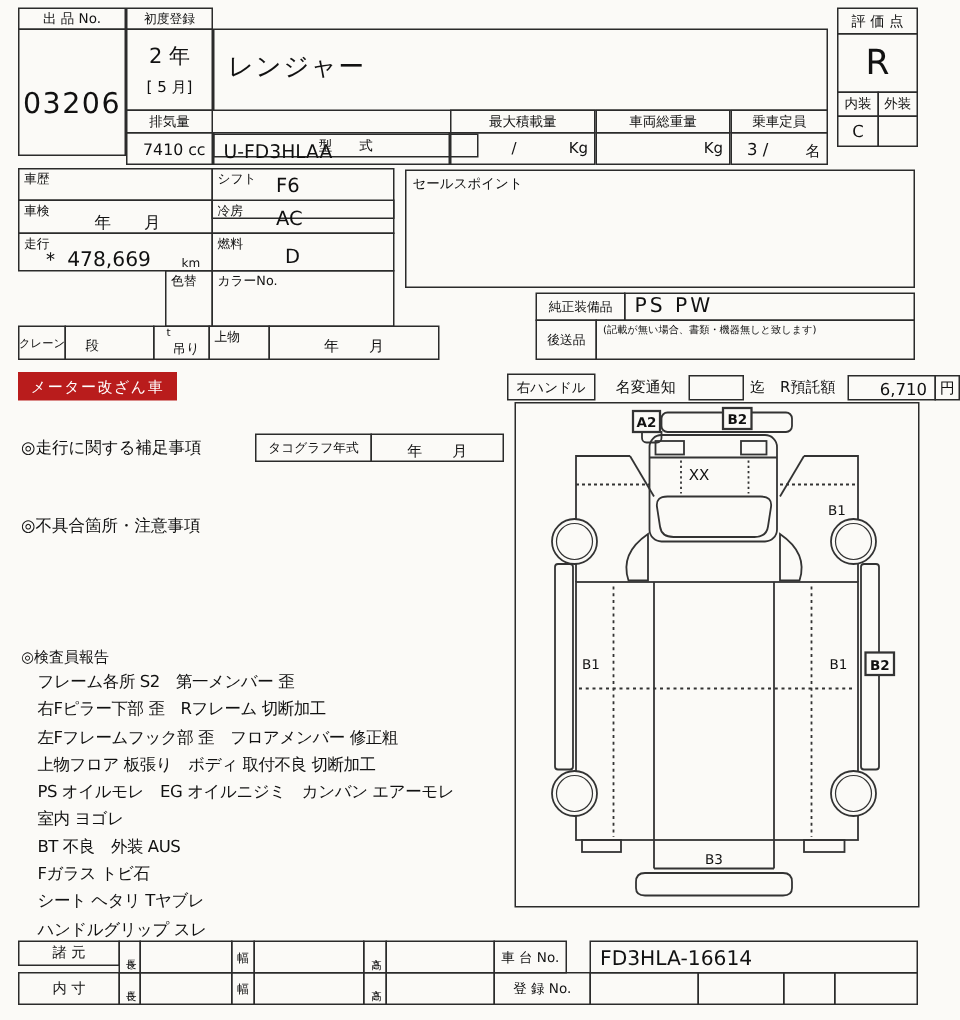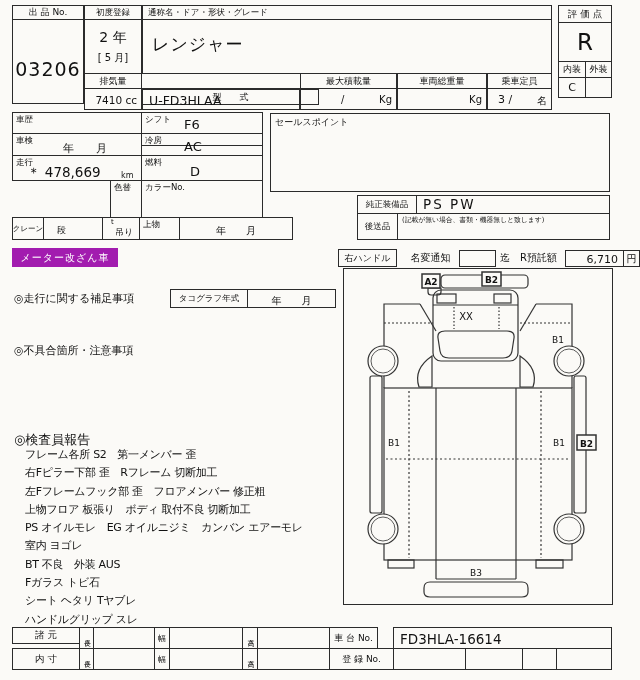--- a/index.html
+++ b/index.html
@@ -8,40 +8,39 @@
     font-family:"DejaVu Sans","Liberation Sans",sans-serif;color:#111;
     overflow:hidden;
   }
   .cell{position:absolute;box-sizing:border-box;border:1px solid #2b2b2b;background:transparent;}
   .nb{position:absolute;box-sizing:border-box;}
   .hdr{display:flex;align-items:center;justify-content:center;font-size:9px;white-space:nowrap;}
   .tag{position:absolute;top:1px;left:3px;font-size:8.5px;white-space:nowrap;}
   .cv{position:absolute;white-space:nowrap;text-align:center;}
   .vt{display:flex;align-items:center;justify-content:center;writing-mode:vertical-rl;text-orientation:upright;font-size:7px;line-height:1;}
   .insp-line{line-height:18.3px;font-size:11px;white-space:nowrap;letter-spacing:-0.3px;}
-  .badge{display:flex;align-items:center;justify-content:center;background:#a21caf;color:#fff;font-size:10px;letter-spacing:1px;}
+  .badge{display:flex;align-items:center;justify-content:center;background:#b91c1c;color:#fff;font-size:10px;letter-spacing:1px;}
   svg text{font-family:"DejaVu Sans","Liberation Sans",sans-serif;fill:#111;}
 </style>
 </head>
 <body>
 
 <div id="sheet">
 
   <div class="cell hdr" style="left:12px;top:5px;width:72px;height:15px;">出 品 No.</div>
   <div class="cell" style="left:12px;top:19px;width:72px;height:85px;">
     <span class="cv" style="left:0;right:0;top:38px;text-align:center;font-size:19px;letter-spacing:1px;">03206</span>
   </div>
 
   <div class="cell hdr" style="left:84px;top:5px;width:58px;height:15px;font-size:8.5px;">初度登録</div>
   <div class="cell" style="left:84px;top:19px;width:58px;height:55px;">
     <span class="cv" style="left:0;right:0;top:9px;text-align:center;font-size:14px;">2 年</span>
     <span class="cv" style="left:0;right:0;top:31px;text-align:center;font-size:10px;">[ 5 月]</span>
   </div>
 
-  <div class="cell hdr" style="left:142px;top:5px;width:410px;height:15px;justify-content:flex-start;padding-left:5px;font-size:8.5px;">通称名・ドア・形状・グレード</div>
   <div class="cell" style="left:142px;top:19px;width:410px;height:55px;">
     <span class="cv" style="left:9px;top:13px;font-size:17px;letter-spacing:1px;">レンジャー</span>
   </div>
 
   <div class="cell hdr" style="left:84px;top:73px;width:58px;height:16px;">排気量</div>
   <div class="cell" style="left:84px;top:88px;width:58px;height:22px;">
     <span class="cv" style="right:4px;top:5px;font-size:10.5px;">7410 cc</span>
   </div>
 
   <div class="cell hdr" style="left:142px;top:89px;width:177px;height:16px;">型　　式</div>
@@ -147,21 +146,21 @@
   <div class="cell hdr" style="left:623px;top:250px;width:17px;height:17px;font-size:10px;">円</div>
 
   <div class="nb" style="left:14px;top:291px;font-size:11px;white-space:nowrap;">◎走行に関する補足事項</div>
   <div class="cell hdr" style="left:170px;top:289px;width:78px;height:19px;font-size:8.5px;">タコグラフ年式</div>
   <div class="cell" style="left:247px;top:289px;width:89px;height:19px;">
     <span class="cv" style="left:0;right:0;top:4px;text-align:center;font-size:10px;">年　　月</span>
   </div>
 
   <div class="nb" style="left:14px;top:343px;font-size:11px;white-space:nowrap;">◎不具合箇所・注意事項</div>
 
-  <div class="nb" style="left:14px;top:431px;font-size:13px;white-space:nowrap;">◎検査員報告</div>
+  <div class="nb" style="left:14px;top:431px;font-size:10px;white-space:nowrap;">◎検査員報告</div>
   <div class="nb" style="left:25px;top:446px;width:314px;height:186px;">
     <div class="insp-line">フレーム各所 S2　第一メンバー 歪</div>
     <div class="insp-line">右Fピラー下部 歪　Rフレーム 切断加工</div>
     <div class="insp-line">左Fフレームフック部 歪　フロアメンバー 修正粗</div>
     <div class="insp-line">上物フロア 板張り　ボディ 取付不良 切断加工</div>
     <div class="insp-line">PS オイルモレ　EG オイルニジミ　カンバン エアーモレ</div>
     <div class="insp-line">室内 ヨゴレ</div>
     <div class="insp-line">BT 不良　外装 AUS</div>
     <div class="insp-line">Fガラス トビ石</div>
     <div class="insp-line">シート ヘタリ Tヤブレ</div>

